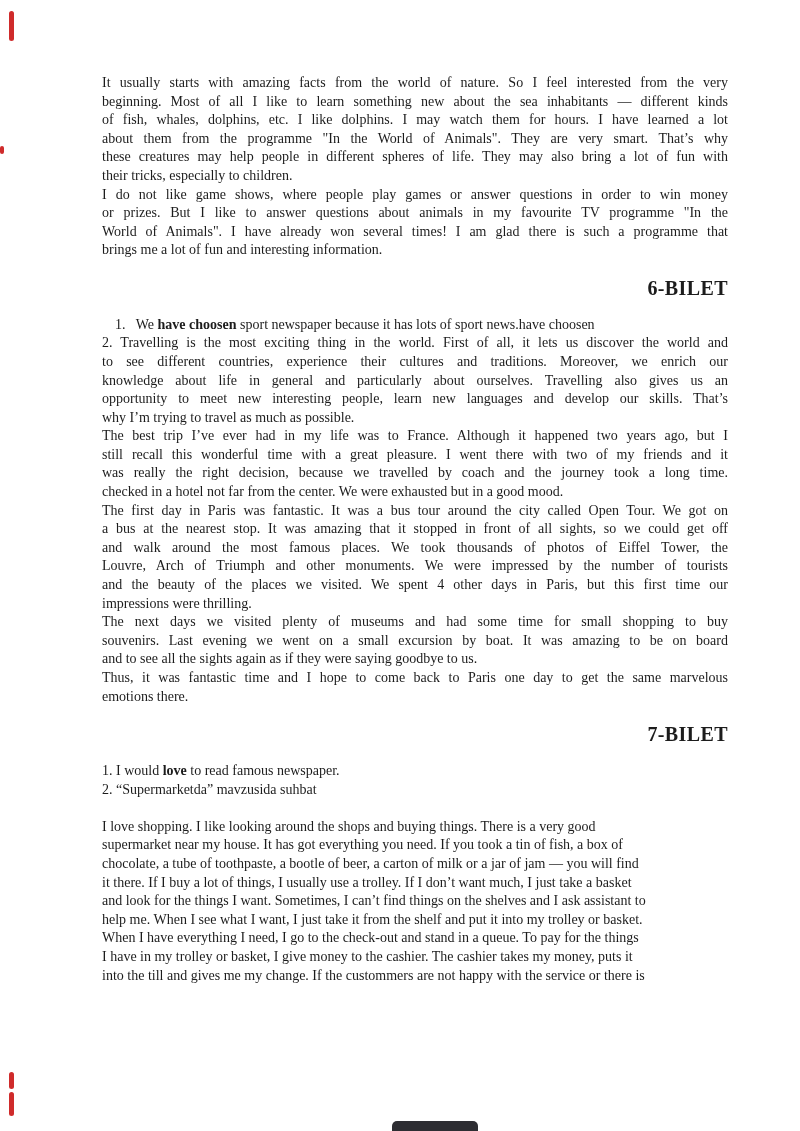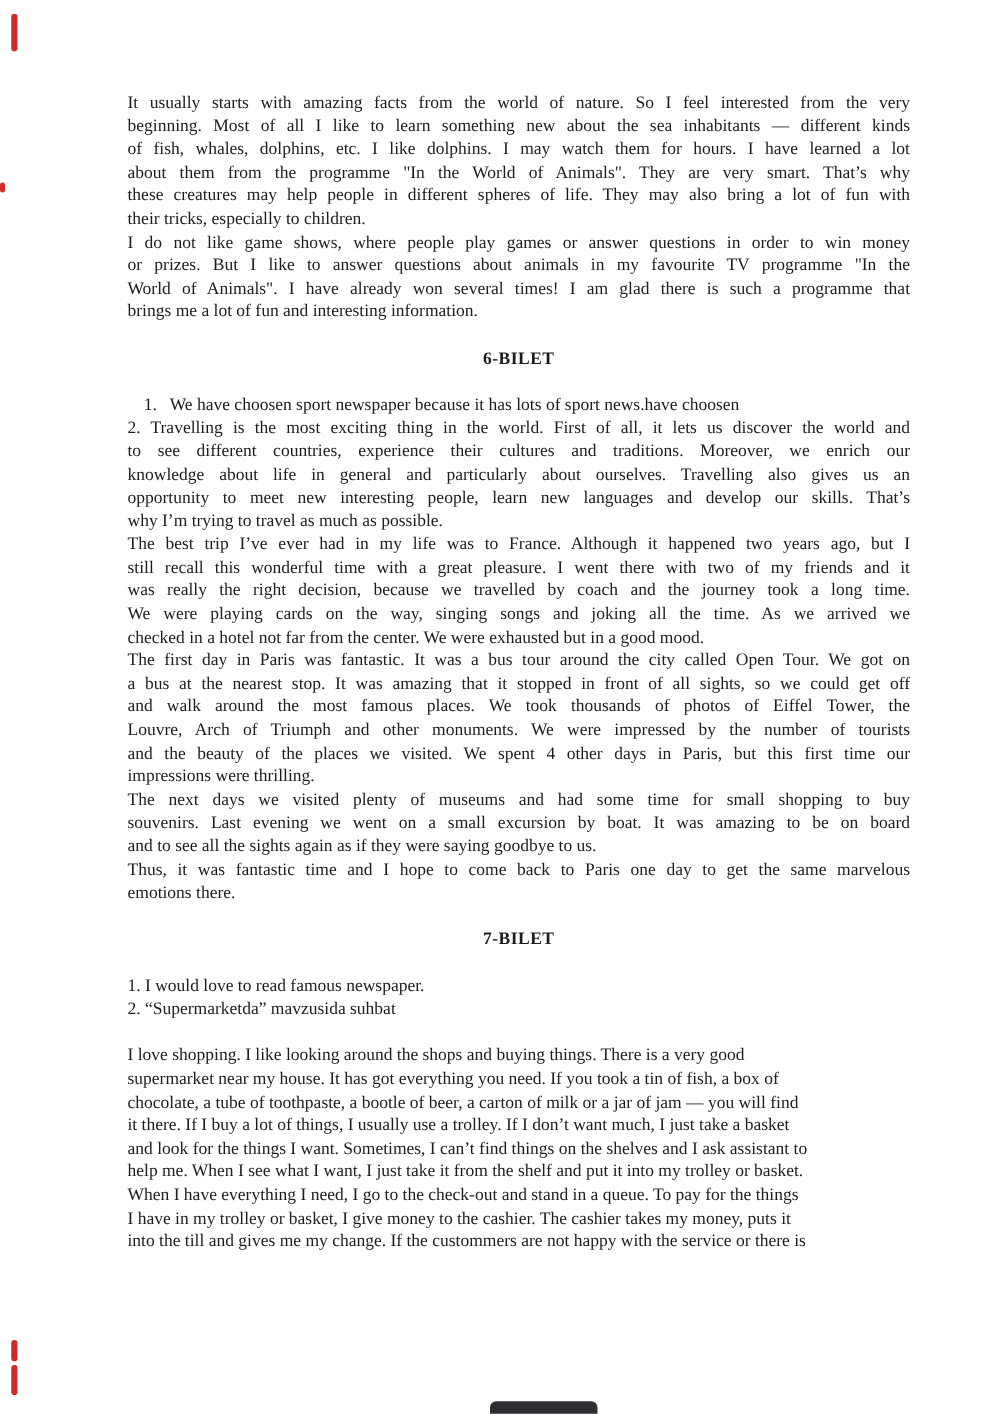--- a/index.html
+++ b/index.html
@@ -20,29 +20,29 @@
   }
   .line {
     white-space: pre;
     line-height: 18.6px;
     height: 18.6px;
     overflow: visible;
   }
   .line.indent { text-indent: 13px; }
   .para { margin: 0; }
   .heading {
-    text-align: center;
+    text-align: right;
     font-weight: bold;
-    font-size: 14px;
+    font-size: 20px;
     letter-spacing: 0.4px;
     line-height: 18.6px;
     height: 18.6px;
   }
   .spacer { height: 18.6px; }
-  b { font-weight: normal; }
+  b { font-weight: bold; }
   
   .edge-mark { position: absolute; border-radius: 3px; }
   .mark-top     { left: 9px;  top: 11px;   width: 5px; height: 30px; }
   .mark-side    { left: 0px;  top: 146px;  width: 4px; height: 8px;  }
   .mark-bottom1 { left: 9px;  top: 1072px; width: 5px; height: 17px; }
   .mark-bottom2 { left: 9px;  top: 1092px; width: 5px; height: 24px; }
   .bottom-pill {
     position: absolute;
     left: 392px; top: 1121px;
     width: 86px; height: 14px;
@@ -83,21 +83,20 @@
           <div class="line fit" style="word-spacing: 4.62171px;"><span class="line-inner"><span>2. Travelling is the most exciting thing in the world. First of all, it lets us discover the world and</span></span></div>
           <div class="line fit" style="word-spacing: 9.76432px;"><span class="line-inner"><span>to see different countries, experience their cultures and traditions. Moreover, we enrich our</span></span></div>
           <div class="line fit" style="word-spacing: 8.4363px;"><span class="line-inner"><span>knowledge about life in general and particularly about ourselves. Travelling also gives us an</span></span></div>
           <div class="line fit" style="word-spacing: 7.34976px;"><span class="line-inner"><span>opportunity to meet new interesting people, learn new languages and develop our skills. That’s</span></span></div>
           <div class="line"><span class="line-inner"><span>why I’m trying to travel as much as possible.</span></span></div>
         </div>
         <div class="para">
           <div class="line fit" style="word-spacing: 5.09786px;"><span class="line-inner"><span>The best trip I’ve ever had in my life was to France. Although it happened two years ago, but I</span></span></div>
           <div class="line fit" style="word-spacing: 5.38108px;"><span class="line-inner"><span>still recall this wonderful time with a great pleasure. I went there with two of my friends and it</span></span></div>
           <div class="line fit" style="word-spacing: 6.37207px;"><span class="line-inner"><span>was really the right decision, because we travelled by coach and the journey took a long time.</span></span></div>
-          <div class="line fit" style="word-spacing: 6.86857px;"><span class="line-inner"><span>We were playing cards on the way, singing songs and joking all the time. As we arrived we</span></span></div>
           <div class="line"><span class="line-inner"><span>checked in a hotel not far from the center. We were exhausted but in a good mood.</span></span></div>
         </div>
         <div class="para">
           <div class="line fit" style="word-spacing: 4.09844px;"><span class="line-inner"><span>The first day in Paris was fantastic. It was a bus tour around the city called Open Tour. We got on</span></span></div>
           <div class="line fit" style="word-spacing: 4.29018px;"><span class="line-inner"><span>a bus at the nearest stop. It was amazing that it stopped in front of all sights, so we could get off</span></span></div>
           <div class="line fit" style="word-spacing: 7.77292px;"><span class="line-inner"><span>and walk around the most famous places. We took thousands of photos of Eiffel Tower, the</span></span></div>
           <div class="line fit" style="word-spacing: 7.0971px;"><span class="line-inner"><span>Louvre, Arch of Triumph and other monuments. We were impressed by the number of tourists</span></span></div>
           <div class="line fit" style="word-spacing: 5.70148px;"><span class="line-inner"><span>and the beauty of the places we visited. We spent 4 other days in Paris, but this first time our</span></span></div>
           <div class="line"><span class="line-inner"><span>impressions were thrilling.</span></span></div>
         </div>

